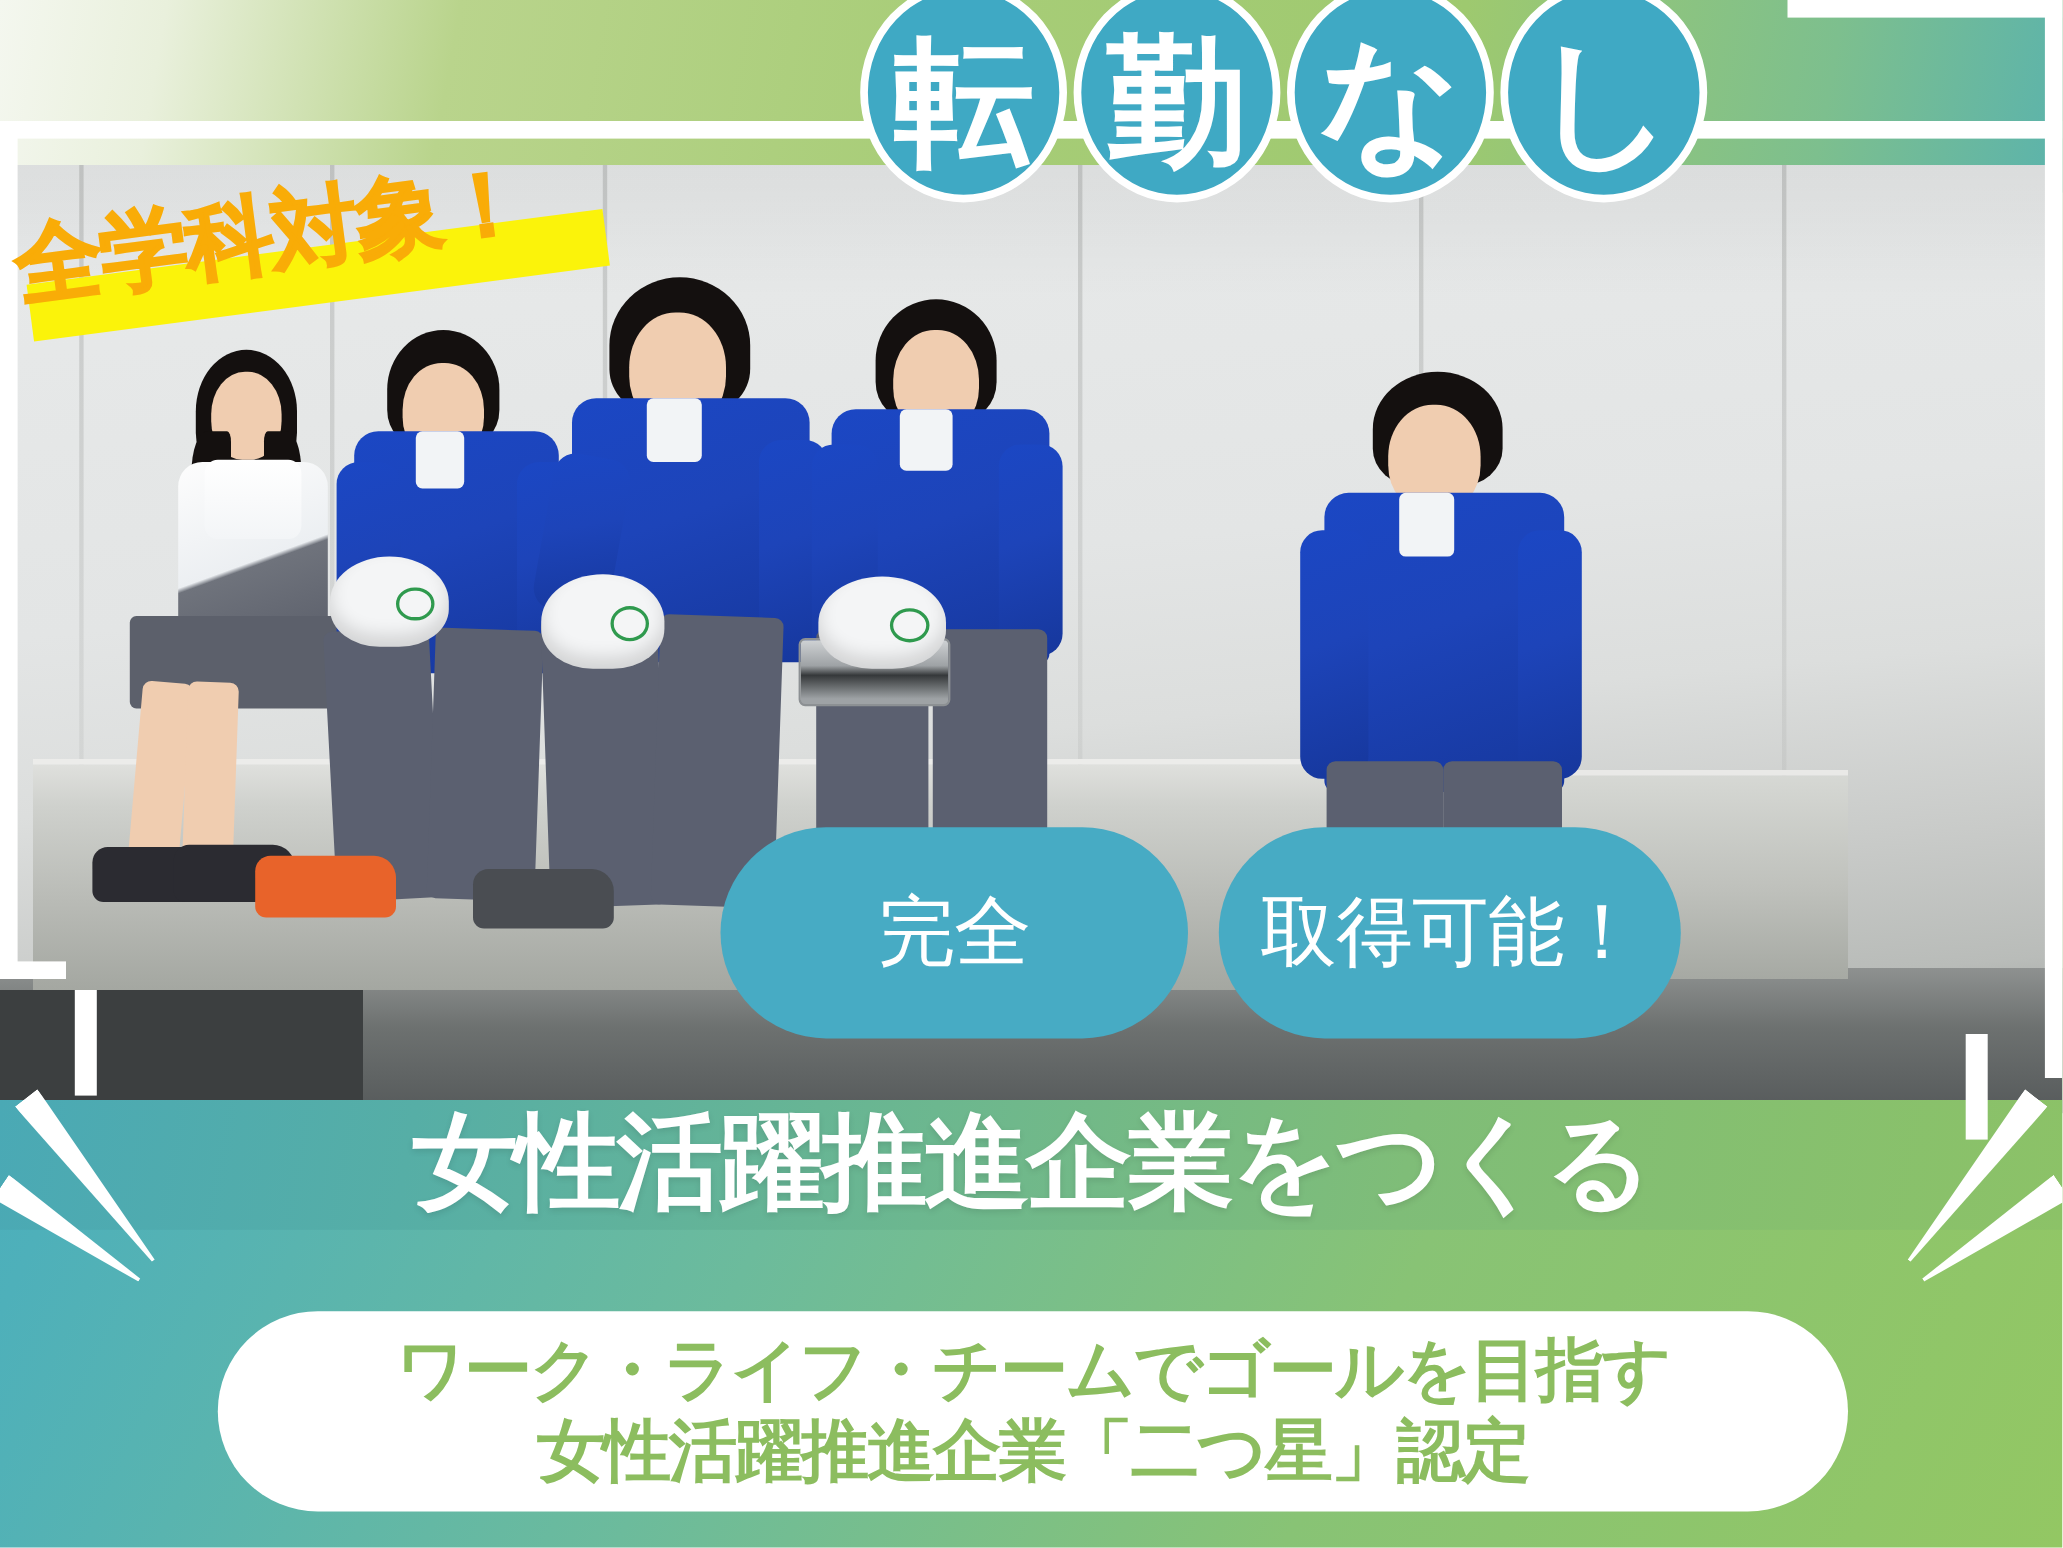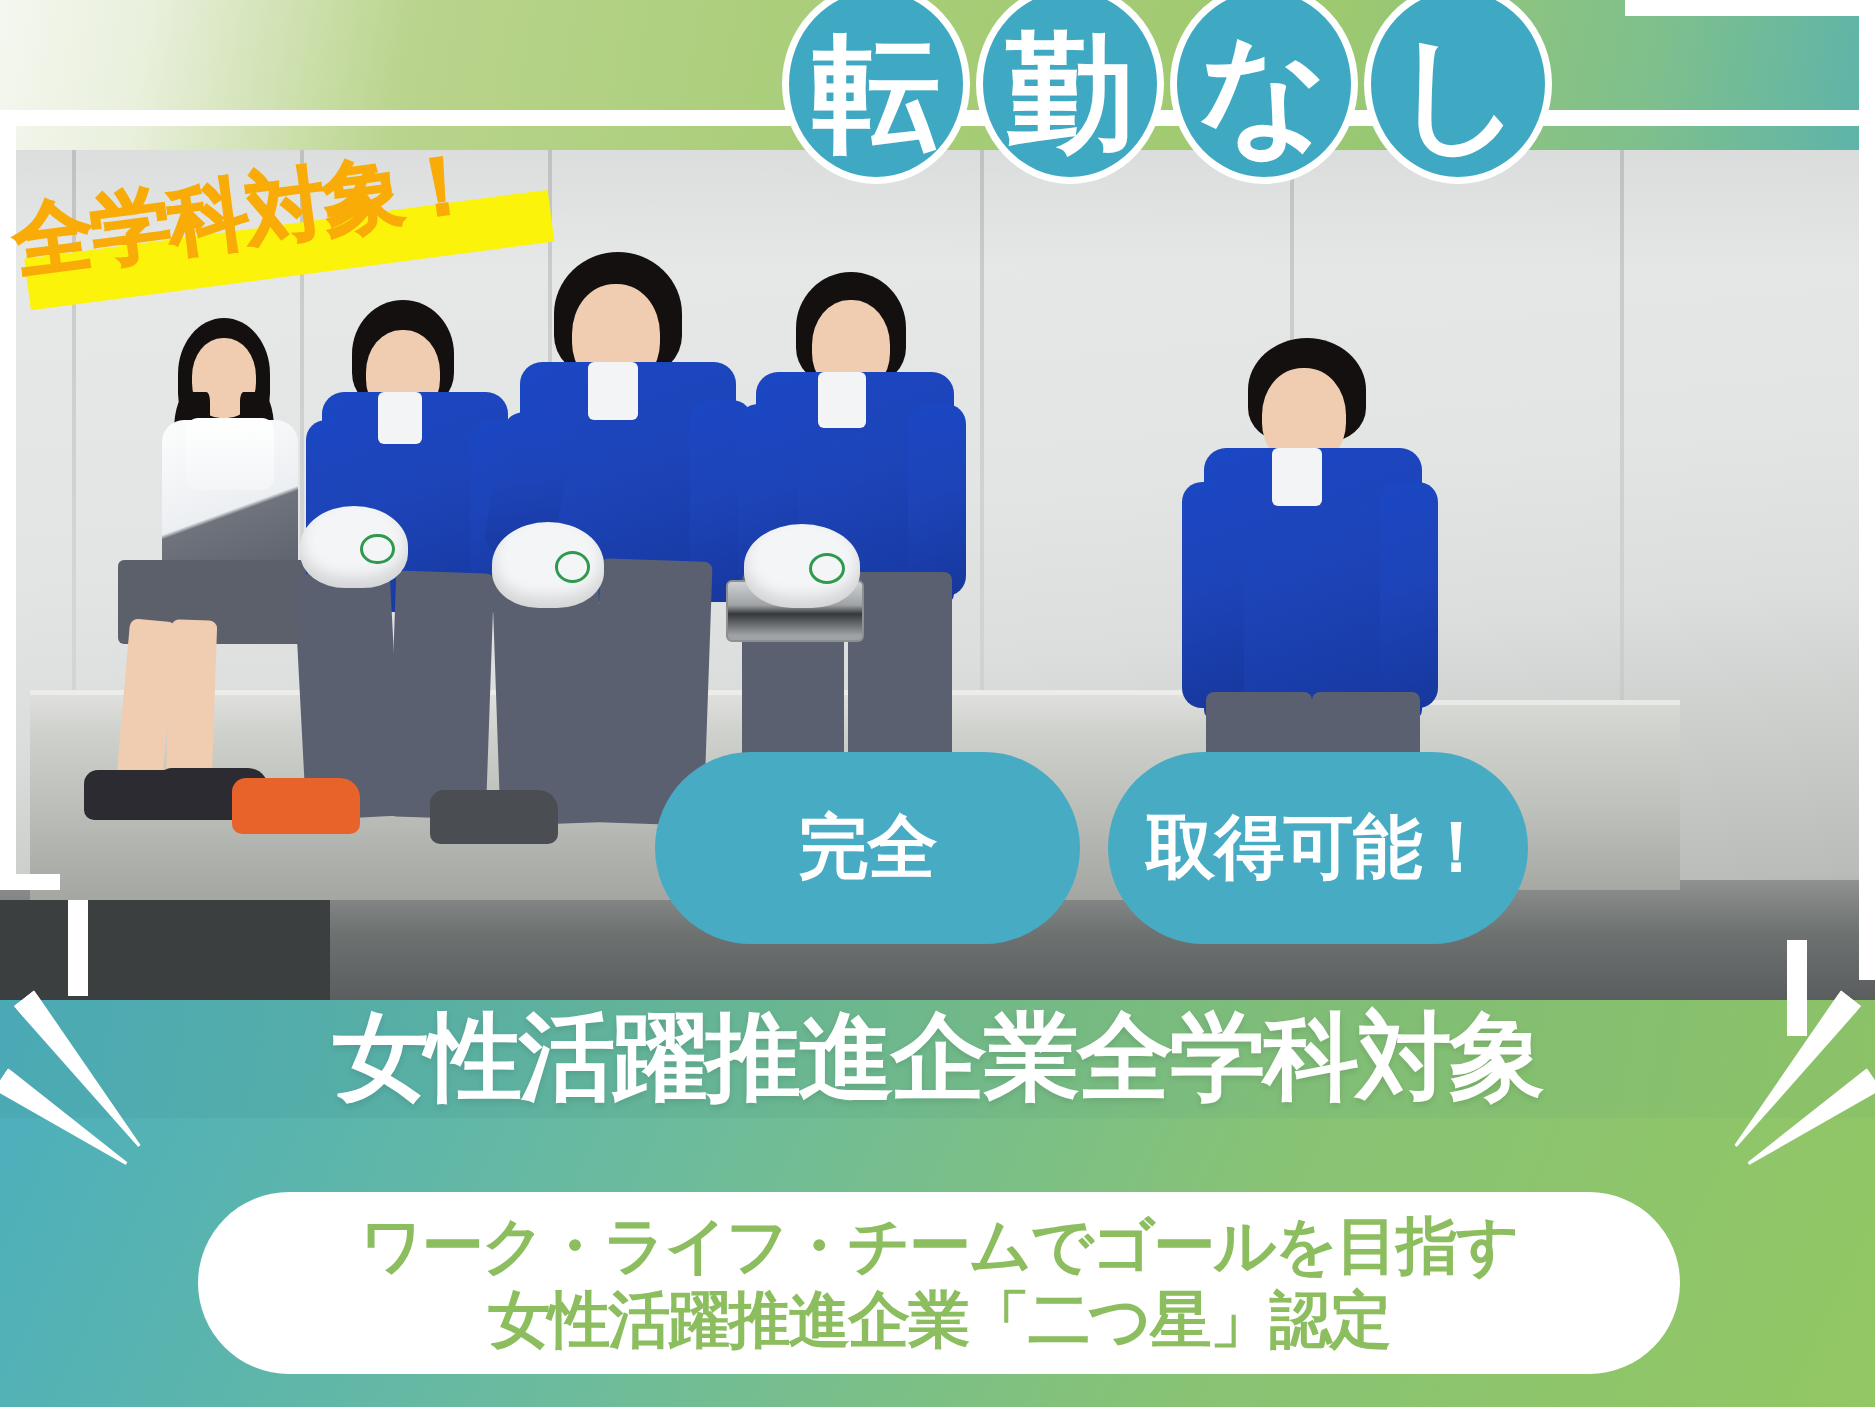--- a/index.html
+++ b/index.html
@@ -101,21 +101,21 @@
              transform: rotate(-7.5deg); transform-origin: left center; }
   .hl-bar { position:absolute; left:8px; top:62px; width:528px; height:52px;
             background:#fbf30a; }
   .hl-text { position:relative; color:#f9ac07; font-size:80px; font-weight:900;
              letter-spacing:-2px; white-space:nowrap; line-height:1.12;
              -webkit-text-stroke: 2px #f9ac07; }
 
   
   .pill {
     position:absolute; z-index:16; background:#47abc4; border-radius:200px;
-    color:#fff; font-weight:700; text-align:center;
+    color:#fff; font-weight:400; text-align:center;
     display:flex; flex-direction:column; justify-content:center; align-items:center;
     line-height:1.08; letter-spacing:-1px;gap:28px;
   }
   #pill-week { left:655px; top:752px; width:425px; height:192px; font-size:70px; }
   #pill-cert { left:1108px; top:752px; width:420px; height:192px; font-size:70px; }
   .pill span { display:block; }
 
   
   .band {
     position:absolute; left:0; top:1000px; width:1875px; height:118px; z-index:12;
@@ -273,21 +273,21 @@
 
   <div class="band"></div>
   <div class="tick" id="tick-l"></div>
   <div class="tick" id="tick-r"></div>
   <div class="spike" id="sp-l1"></div>
   <div class="spike" id="sp-l2"></div>
   <div class="spike" id="sp-r1"></div>
   <div class="spike" id="sp-r2"></div>
 
   <div class="band-text">
-    <span>女性活躍推進企業</span><span class="thin">全学科対象</span>
+    <span>女性活躍推進企業</span><span class="thin">をつくる</span>
   </div>
 
   <div class="cert-pill">
     <span>ワーク・ライフ・チームでゴールを目指す</span>
     <span>女性活躍推進企業「二つ星」認定</span>
   </div>
 
 </div>
 
 </body></html>

